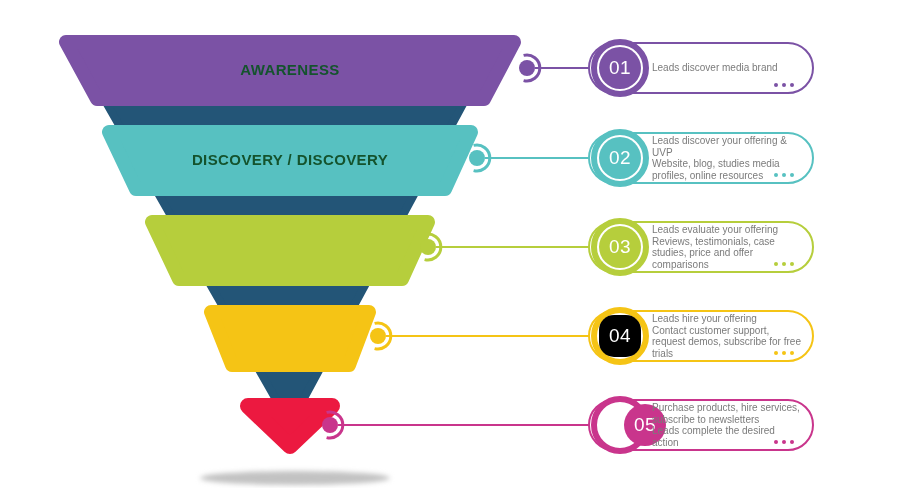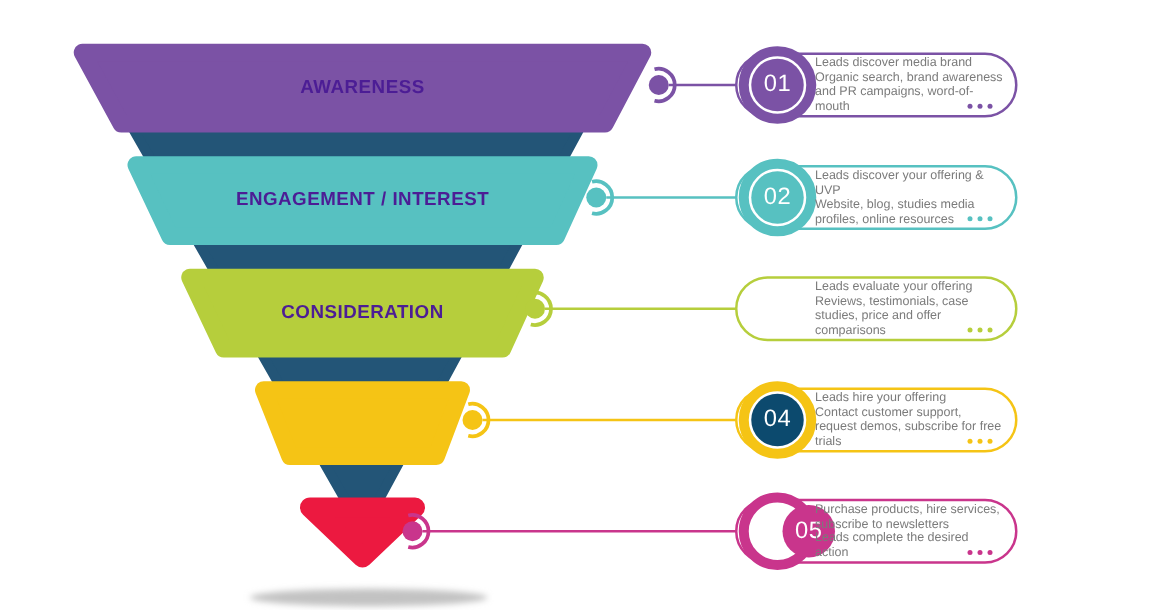--- a/index.html
+++ b/index.html
@@ -3,29 +3,29 @@
 <meta charset="utf-8">
 <style>
   html,body{margin:0;padding:0;background:#ffffff;}
   .canvas{
     position:relative;width:922px;height:488px;background:#ffffff;overflow:hidden;
     font-family:"Liberation Sans", sans-serif;
   }
   .funnel-svg{position:absolute;left:0;top:0;}
   .stage-label{
     position:absolute;left:290px;transform:translateX(-50%);
-    color:#4c1d95;font-weight:bold;font-size:15px;letter-spacing:.4px;white-space:nowrap;
+    color:#14532d;font-weight:bold;font-size:15px;letter-spacing:.4px;white-space:nowrap;
   }
   .pill{
     position:absolute;left:588px;width:226px;height:52px;
     border:2px solid #999;border-radius:27px;background:#ffffff;box-sizing:border-box;
   }
   .num-ring{
     position:absolute;left:1px;top:50%;transform:translateY(-50%);
-    width:42px;height:42px;border:8px solid #4c1d95;border-radius:50%;
+    width:42px;height:42px;border:6px solid #4c1d95;border-radius:50%;
     background:#ffffff;padding:2px;box-sizing:content-box;
   }
   .num-circle{
     width:42px;height:42px;border-radius:50%;
     display:flex;align-items:center;justify-content:center;
     color:#ffffff;font-size:19px;font-weight:500;letter-spacing:.5px;
   }
   .pill-text{
     position:absolute;left:62px;top:50%;transform:translateY(-50%);
     width:152px;color:#7b7b7b;font-size:10px;line-height:11.5px;
@@ -78,30 +78,28 @@
       <circle cx="378" cy="336" r="8" fill="#F5C415"></circle>
     </g>
     <g>
       <line x1="338" y1="425" x2="589" y2="425" stroke-width="2" stroke="#C9358C"></line>
       <path d="M326.6 412.4 A13 13 0 1 1 326.6 437.6" fill="none" stroke-width="3" stroke="#C9358C"></path>
       <circle cx="330" cy="425" r="8" fill="#C9358C"></circle>
     </g>
   </svg>
 
   <div class="stage-label" style="top:61px">AWARENESS</div>
-  <div class="stage-label" style="top:151px">ENGAGEMENT / INTEREST</div>
-  <div class="stage-label" style="top:241px">CONSIDERATION</div>
+  <div class="stage-label" style="top:151px">DISCOVERY / DISCOVERY</div>
 
   <div class="pill" style="top: 42px; border-color: rgb(123, 82, 165);">
     <div class="num-ring" style="border-color: rgb(123, 82, 165);">
       <div class="num-circle" style="background: rgb(123, 82, 165);">01</div>
     </div>
     <div class="pill-text">
       <div>Leads discover media brand</div>
-      <div>Organic search, brand awareness and PR campaigns, word-of-mouth</div>
     </div>
     <div class="pill-dots" style="color: rgb(123, 82, 165);">
         <span></span>
         <span></span>
         <span></span>
       </div>
   </div>
 
   <div class="pill" style="top: 132px; border-color: rgb(87, 193, 193);">
     <div class="num-ring" style="border-color: rgb(87, 193, 193);">
@@ -112,34 +110,37 @@
       <div>Website, blog, studies media profiles, online resources</div>
     </div>
     <div class="pill-dots" style="color: rgb(87, 193, 193);">
         <span></span>
         <span></span>
         <span></span>
       </div>
   </div>
 
   <div class="pill" style="top: 221px; border-color: rgb(182, 206, 60);">
+    <div class="num-ring" style="border-color: rgb(182, 206, 60);">
+      <div class="num-circle" style="background: rgb(182, 206, 60);">03</div>
+    </div>
     <div class="pill-text">
       <div>Leads evaluate your offering</div>
       <div>Reviews, testimonials, case studies, price and offer comparisons</div>
     </div>
     <div class="pill-dots" style="color: rgb(182, 206, 60);">
         <span></span>
         <span></span>
         <span></span>
       </div>
   </div>
 
   <div class="pill" style="top: 310px; border-color: rgb(245, 196, 21);">
     <div class="num-ring" style="border-color: rgb(245, 196, 21);">
-      <div class="num-circle" style="background: #0c4a6e;">04</div>
+      <div class="num-circle" style="background: #000000; border-radius: 15px;">04</div>
     </div>
     <div class="pill-text">
       <div>Leads hire your offering</div>
       <div>Contact customer support, request demos, subscribe for free trials</div>
     </div>
     <div class="pill-dots" style="color: rgb(245, 196, 21);">
         <span></span>
         <span></span>
         <span></span>
       </div>

